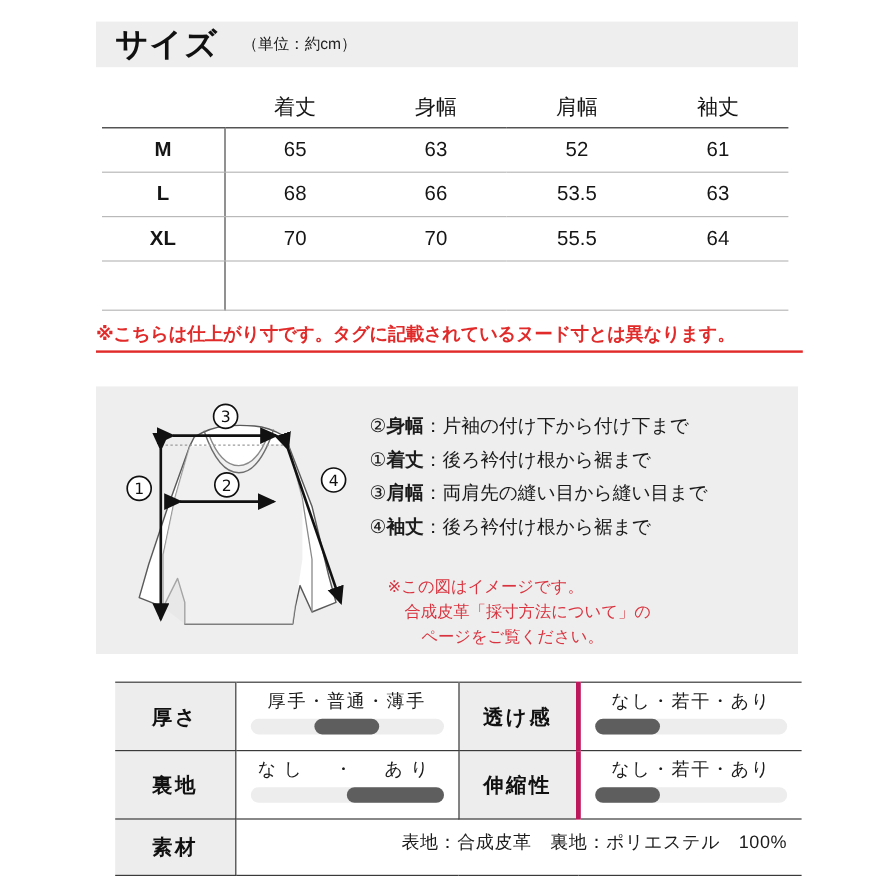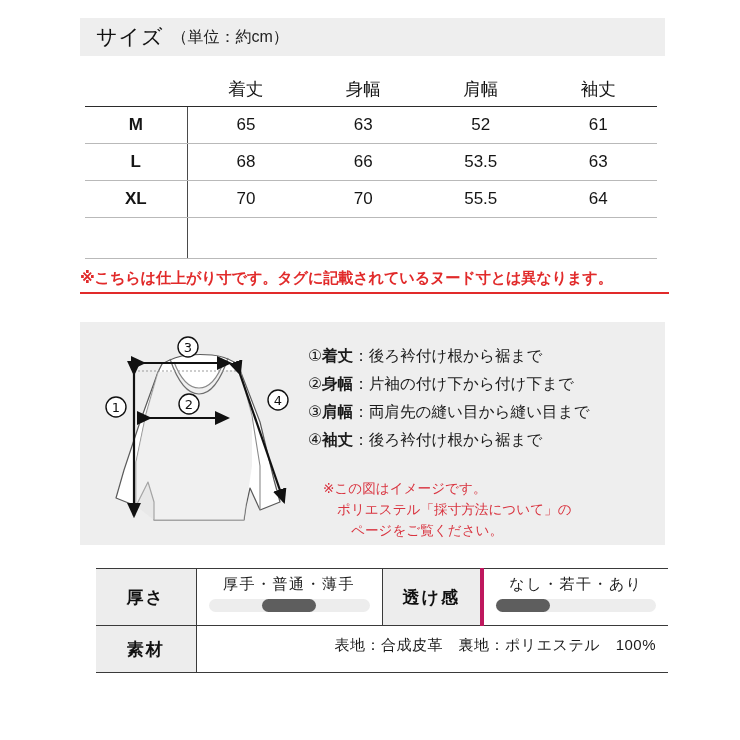--- a/index.html
+++ b/index.html
@@ -27,29 +27,29 @@
     top: 18px;
     width: 585px;
     height: 38px;
     background: #eeeeee;
     display: flex;
     align-items: center;
     padding-left: 16px;
     box-sizing: border-box;
   }
   .title-main {
-    font-size: 21px;
-    font-weight: normal;
+    font-size: 27px;
+    font-weight: bold;
     letter-spacing: 1px;
     color: #111;
   }
   .title-unit {
-    font-size: 16px;
+    font-size: 13px;
     color: #222;
-    margin-left: 8px;
+    margin-left: 20px;
     letter-spacing: 0px;
   }
 
   
   .size-table {
     position: absolute;
     left: 85px;
     top: 72px;
     width: 572px;
     border-collapse: collapse;
@@ -346,36 +346,36 @@
         <text x="100" y="22" font-size="13" text-anchor="middle" fill="#111" font-family="DejaVu Sans, sans-serif">3</text>
       </g>
       <g>
         <circle cx="190" cy="70" r="10" fill="#ffffff" stroke="#111" stroke-width="1.4"></circle>
         <text x="190" y="75" font-size="13" text-anchor="middle" fill="#111" font-family="DejaVu Sans, sans-serif">4</text>
       </g>
     </svg>
 
     <div class="measure-list">
       <div class="measure-item">
-        <span class="mnum">①</span><span class="mlabel">着丈</span><span>：</span><span>後ろ衿付け根から裾まで</span>
+        <span class="mnum">②</span><span class="mlabel">身幅</span><span>：</span><span>片袖の付け下から付け下まで</span>
       </div>
       <div class="measure-item">
-        <span class="mnum">②</span><span class="mlabel">身幅</span><span>：</span><span>片袖の付け下から付け下まで</span>
+        <span class="mnum">①</span><span class="mlabel">着丈</span><span>：</span><span>後ろ衿付け根から裾まで</span>
       </div>
       <div class="measure-item">
         <span class="mnum">③</span><span class="mlabel">肩幅</span><span>：</span><span>両肩先の縫い目から縫い目まで</span>
       </div>
       <div class="measure-item">
         <span class="mnum">④</span><span class="mlabel">袖丈</span><span>：</span><span>後ろ衿付け根から裾まで</span>
       </div>
     </div>
 
     <div class="fig-note">
       <div class="ln1">※この図はイメージです。</div>
-      <div class="ln2">ポリエステル「採寸方法について」の</div>
+      <div class="ln2">合成皮革「採寸方法について」の</div>
       <div class="ln3">ページをご覧ください。</div>
     </div>
   </div>
 
   <table class="attr-table">
     <colgroup>
       <col class="c-lab">
         <col class="c-val">
         <col class="c-lab">
         <col class="c-val">
@@ -390,20 +390,36 @@
           </div>
         </td>
         <td class="lab nb">透け感</td>
         <td class="val last">
           <div class="opt-text">なし・若干・あり</div>
           <div class="gauge">
             <div class="pill p1"></div>
           </div>
         </td>
       </tr>
+      <tr>
+        <td class="lab">裏地</td>
+        <td class="val">
+          <div class="opt-text wide">なし　・　あり</div>
+          <div class="gauge">
+            <div class="pill half-r"></div>
+          </div>
+        </td>
+        <td class="lab nb">伸縮性</td>
+        <td class="val last">
+          <div class="opt-text">なし・若干・あり</div>
+          <div class="gauge">
+            <div class="pill p1"></div>
+          </div>
+        </td>
+      </tr>
       <tr class="material-row">
         <td class="lab">素材</td>
         <td class="val last" colspan="3">
           <div class="material-val">表地：合成皮革　裏地：ポリエステル　100%</div>
         </td>
       </tr>
     </tbody>
   </table>
 
 </div>

